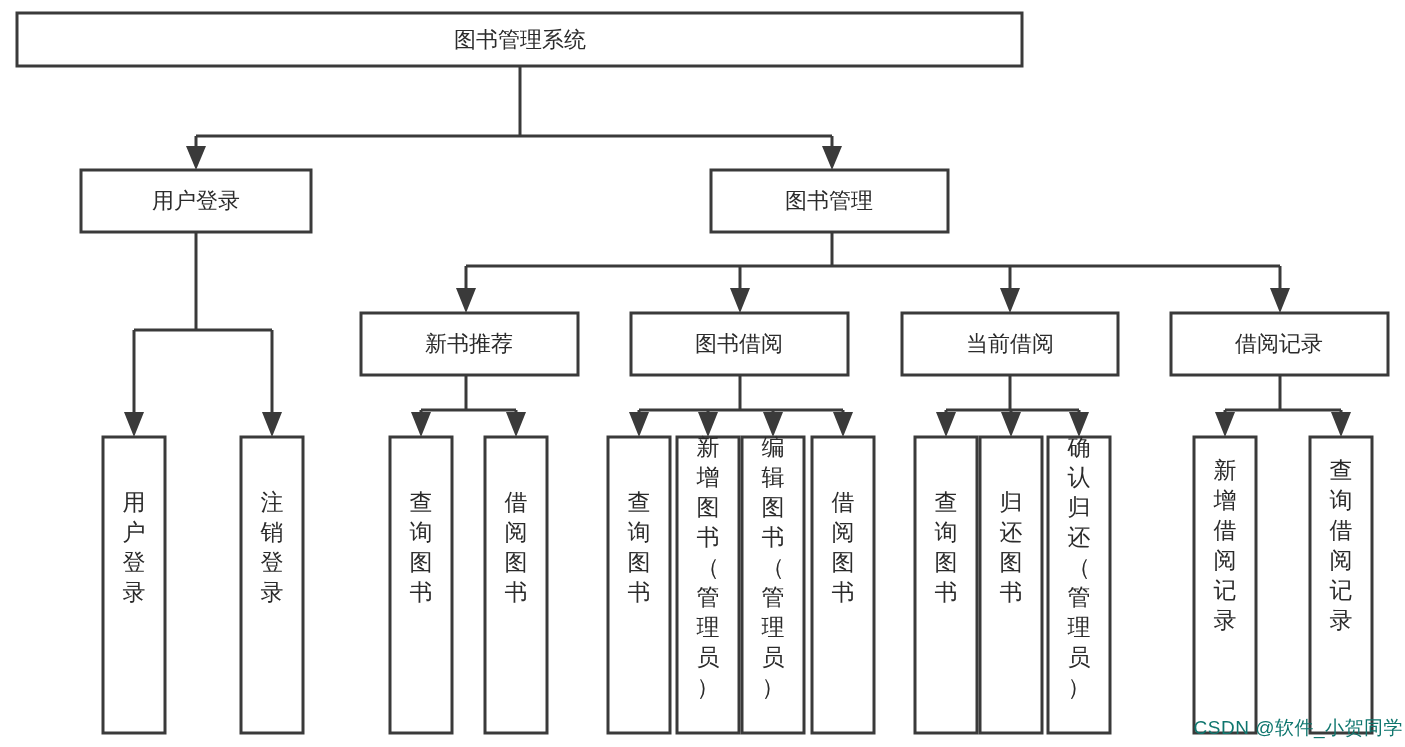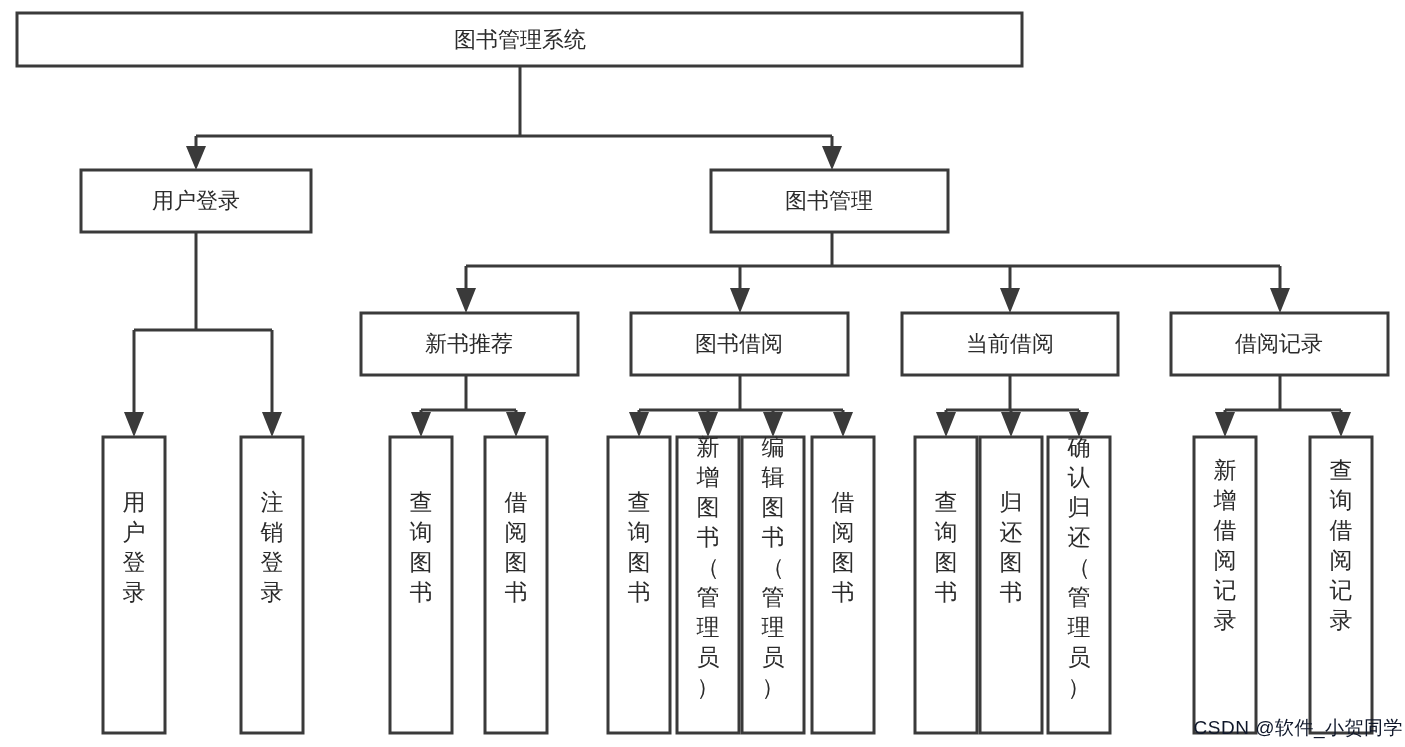--- a/index.html
+++ b/index.html
@@ -51,21 +51,21 @@
     fill: none;
   }
   .arrow-head {
     fill: #3a3a3a;
     stroke: none;
   }
   .watermark {
     position: absolute;
     right: 10px;
     bottom: 6px;
-    color: #0f172a;
+    color: #0f766e;
     font-family: "Liberation Sans", sans-serif;
     font-size: 19px;
     white-space: nowrap;
     letter-spacing: 0.5px;
     user-select: none;
   }
 </style>
 </head>
 <body>
 

